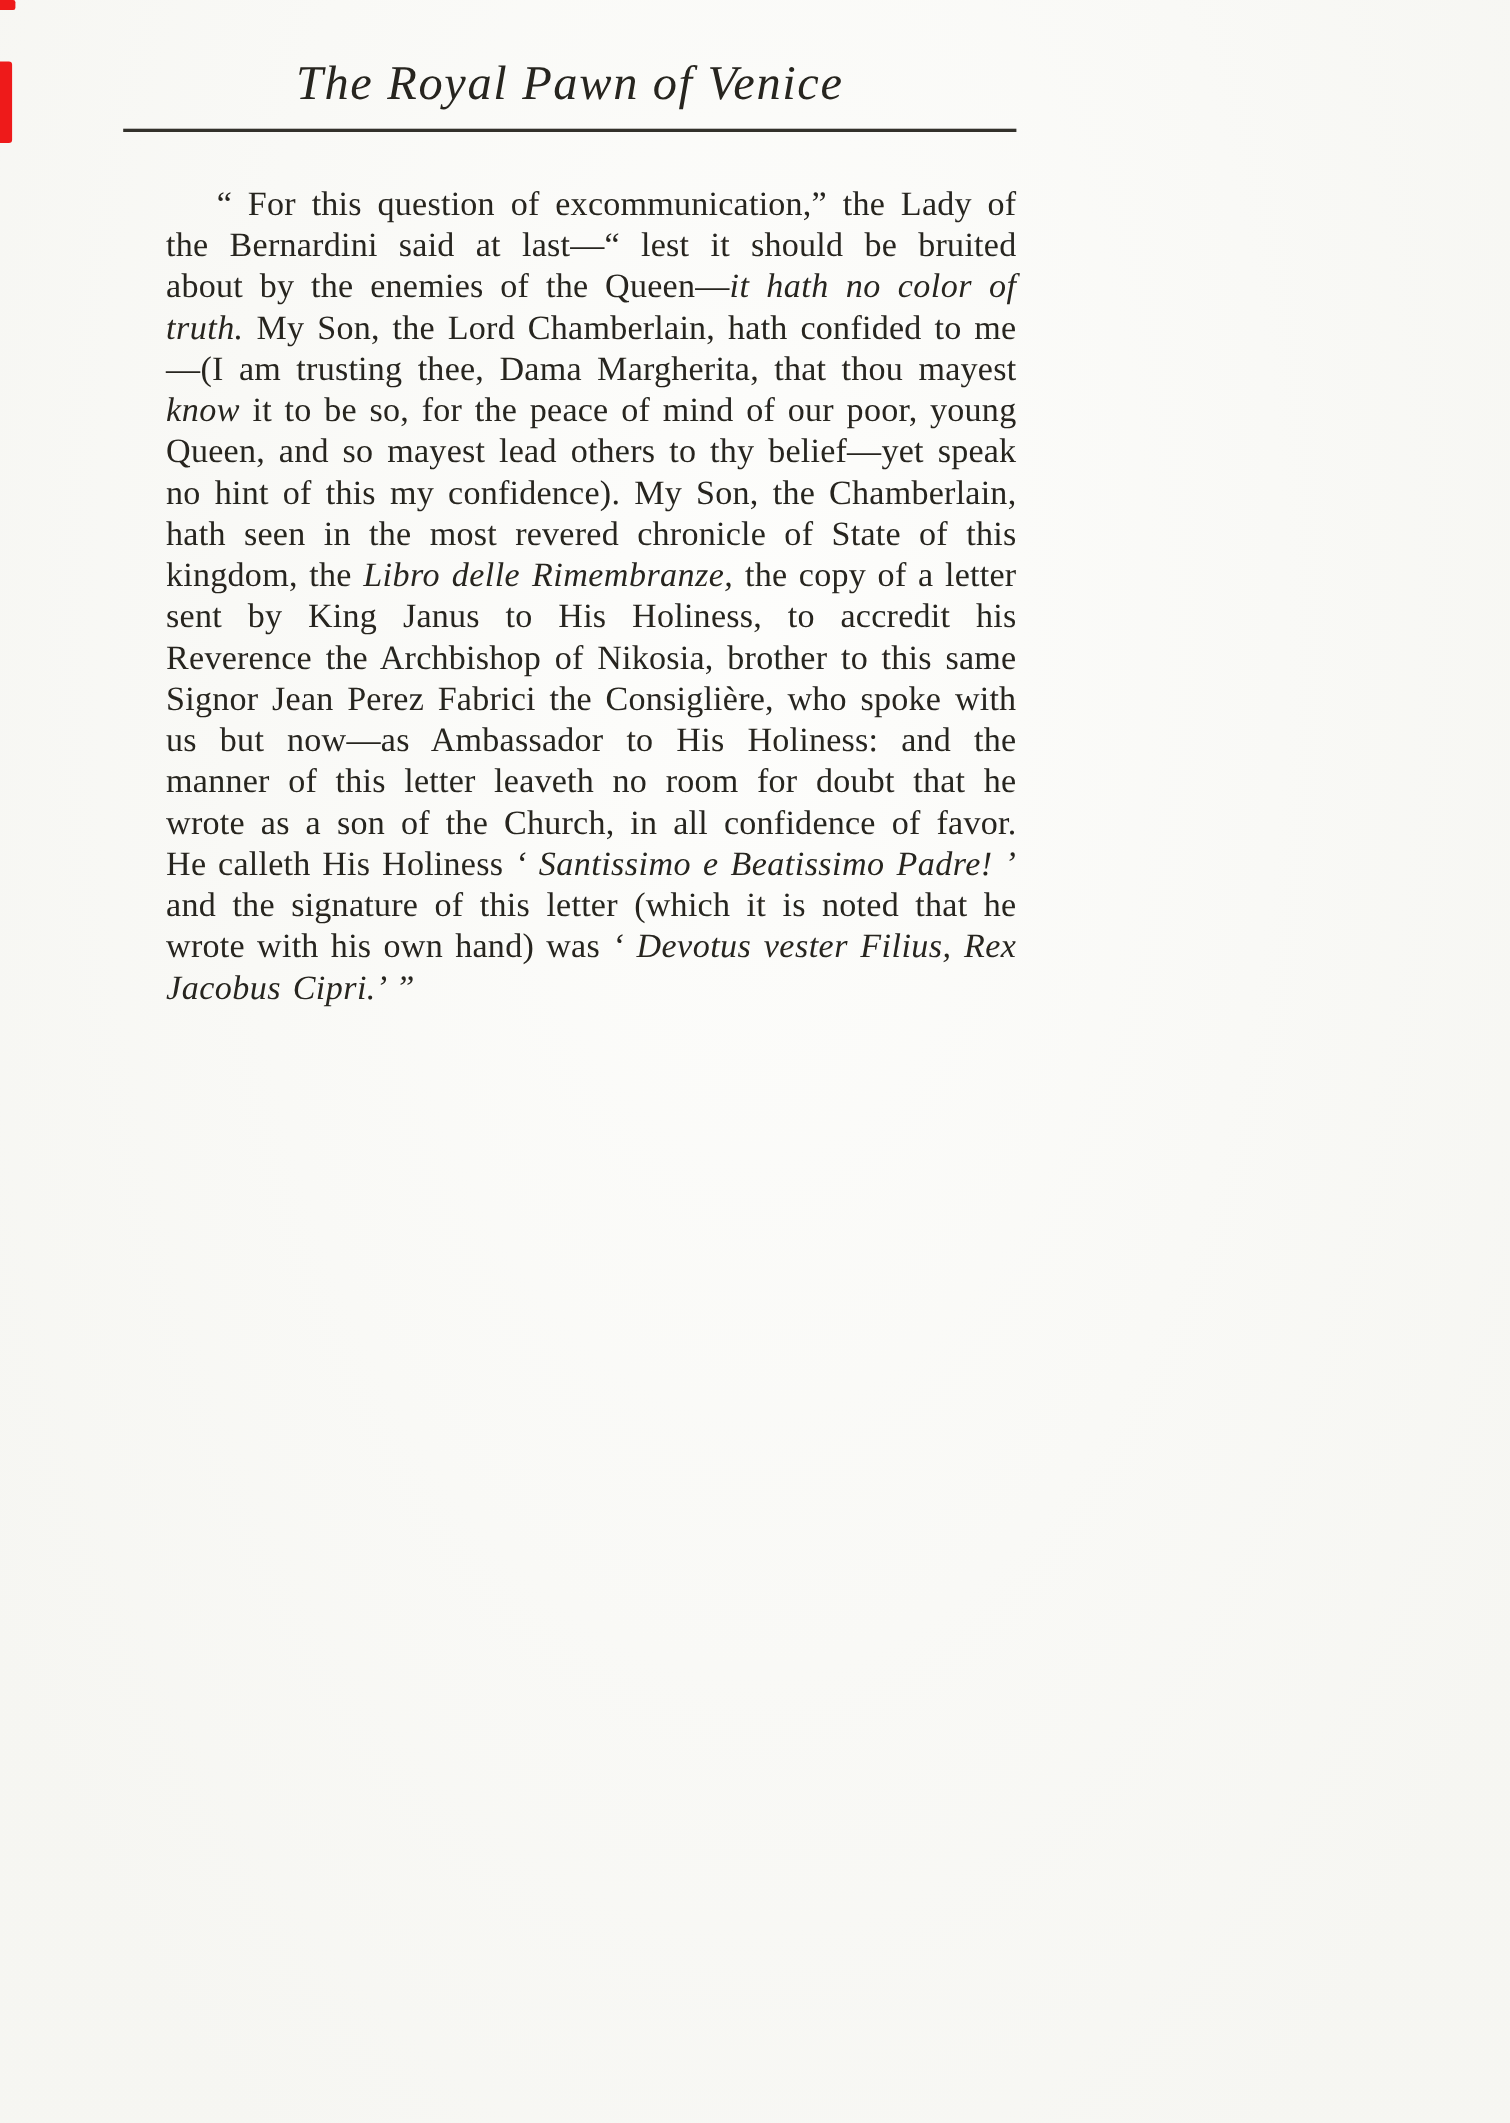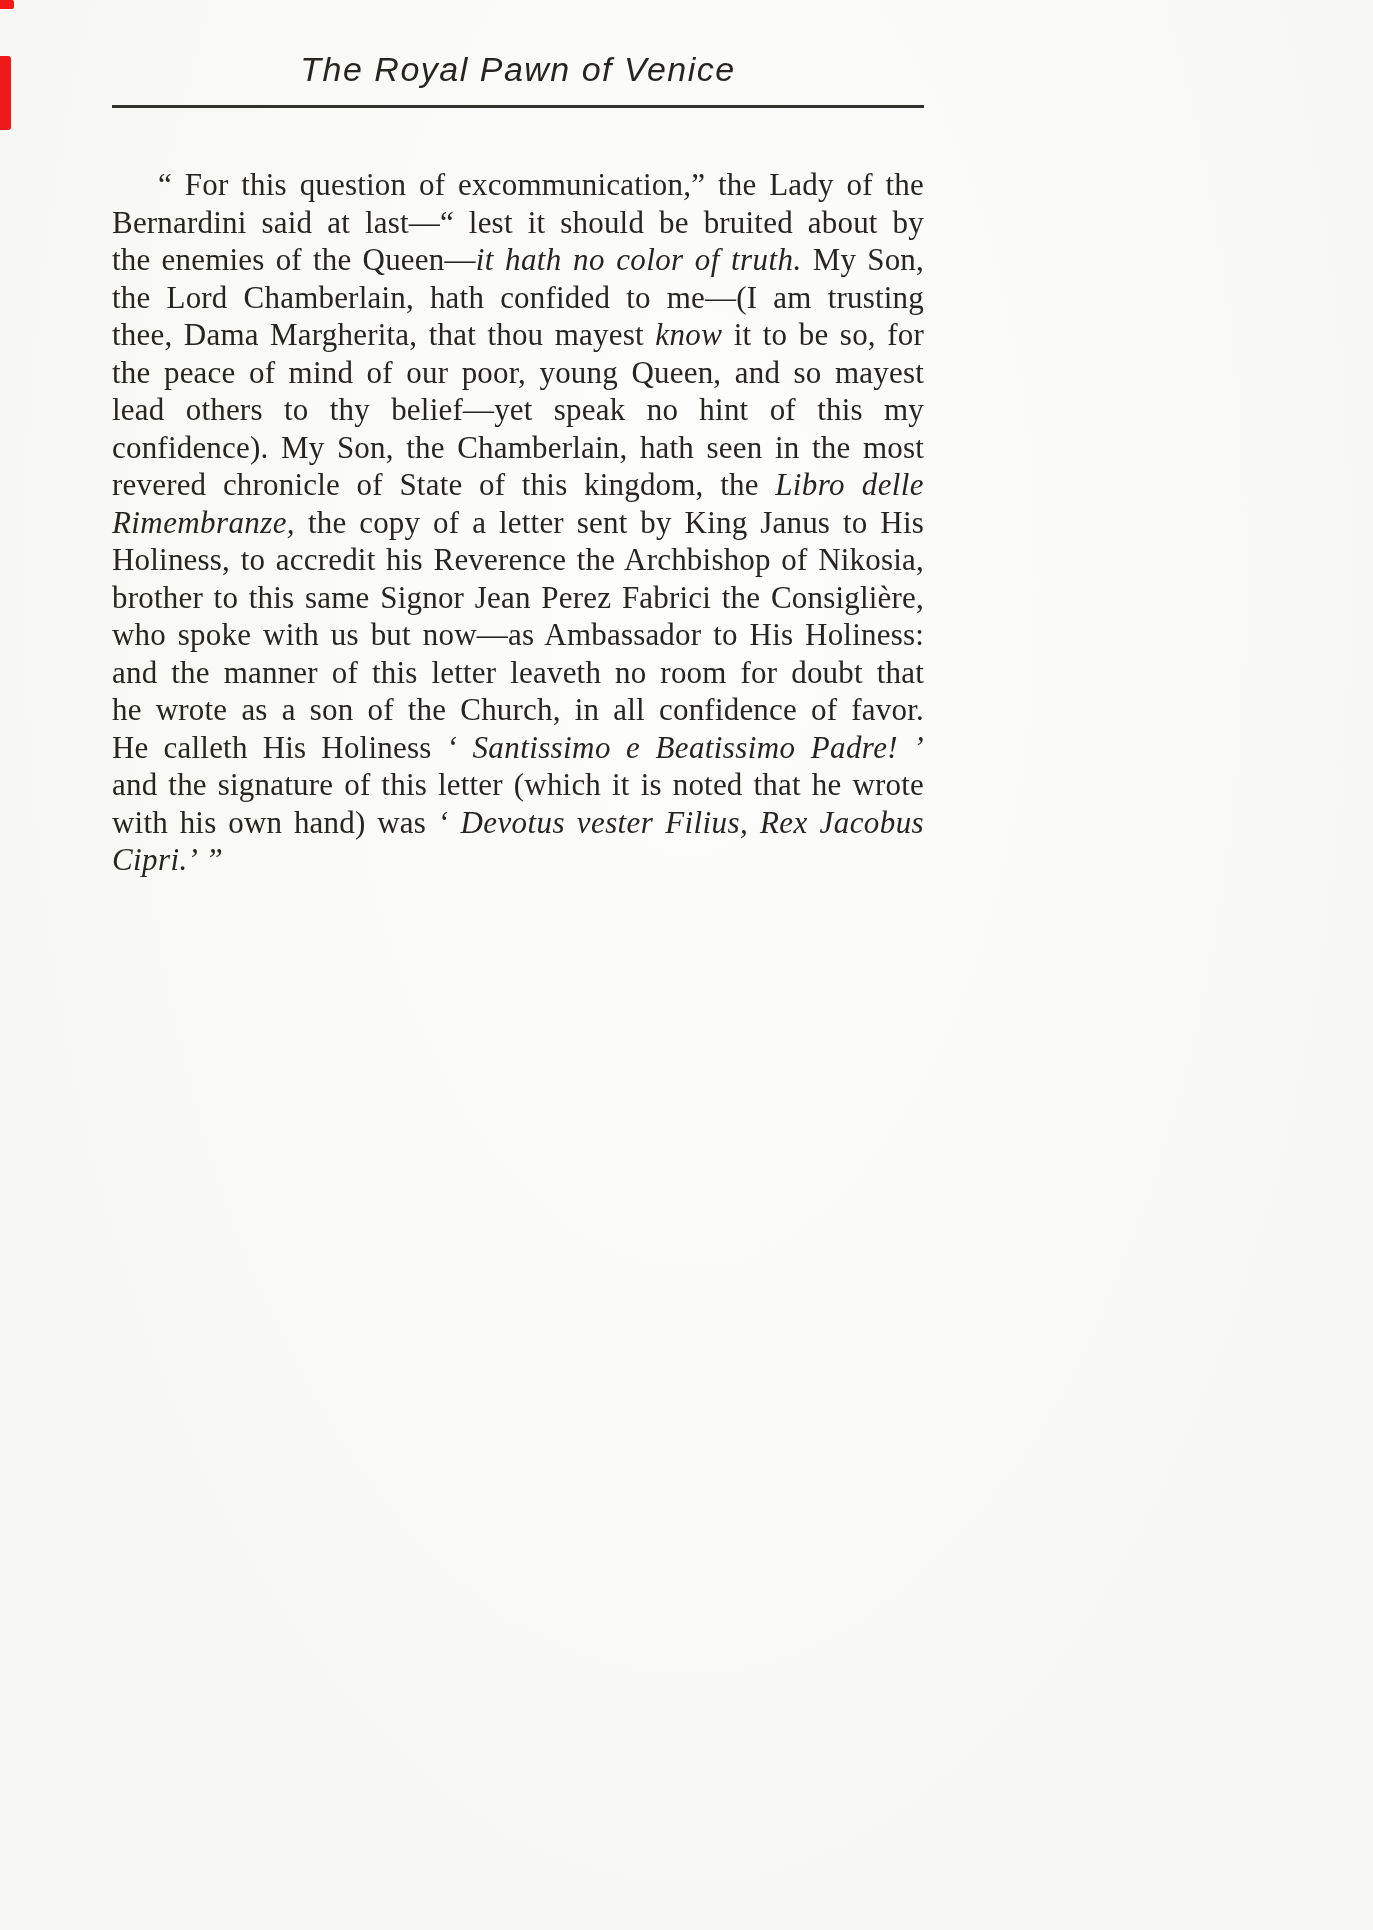--- a/index.html
+++ b/index.html
@@ -39,24 +39,24 @@
   }
   .header {
     position: absolute;
     left: 112px;
     top: 50px;
     width: 812px;
     text-align: center;
   }
   .title {
     margin: 0;
-    font-family: Liberation Sans, sans-serif;
+    font-family: Liberation Serif, serif;
     font-style: italic;
     font-weight: normal;
-    font-size: 34px;
+    font-size: 44px;
     letter-spacing: 1.5px;
     color: var(--ink, #27251f);
     white-space: nowrap;
   }
   .rule {
     margin-top: 16px;
     height: 0;
     border-top: 3px solid var(--rule, #33312b);
   }
   .body-text {
@@ -68,20 +68,21 @@
     line-height: 37.5px;
     text-align: justify;
     word-spacing: 2.5px;
     letter-spacing: 0.2px;
   }
   .para {
     margin: 0;
   }
   .para.indent {
     text-indent: 46px;
+    margin-left: 39px;
   }
   .body-text em {
     font-style: italic;
     letter-spacing: 0.4px;
   }
 </style>
 </head>
 <body>
 
 <div class="page">

